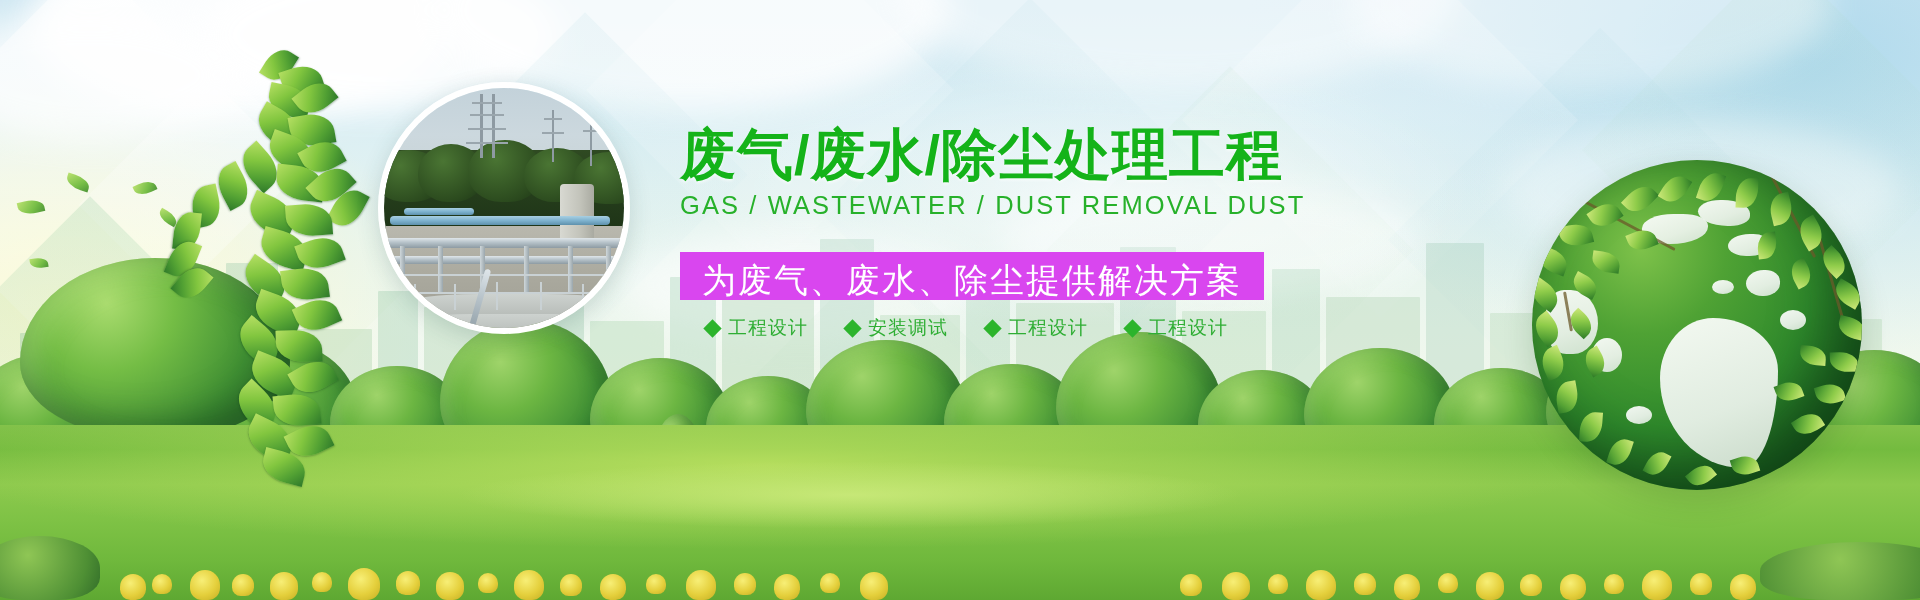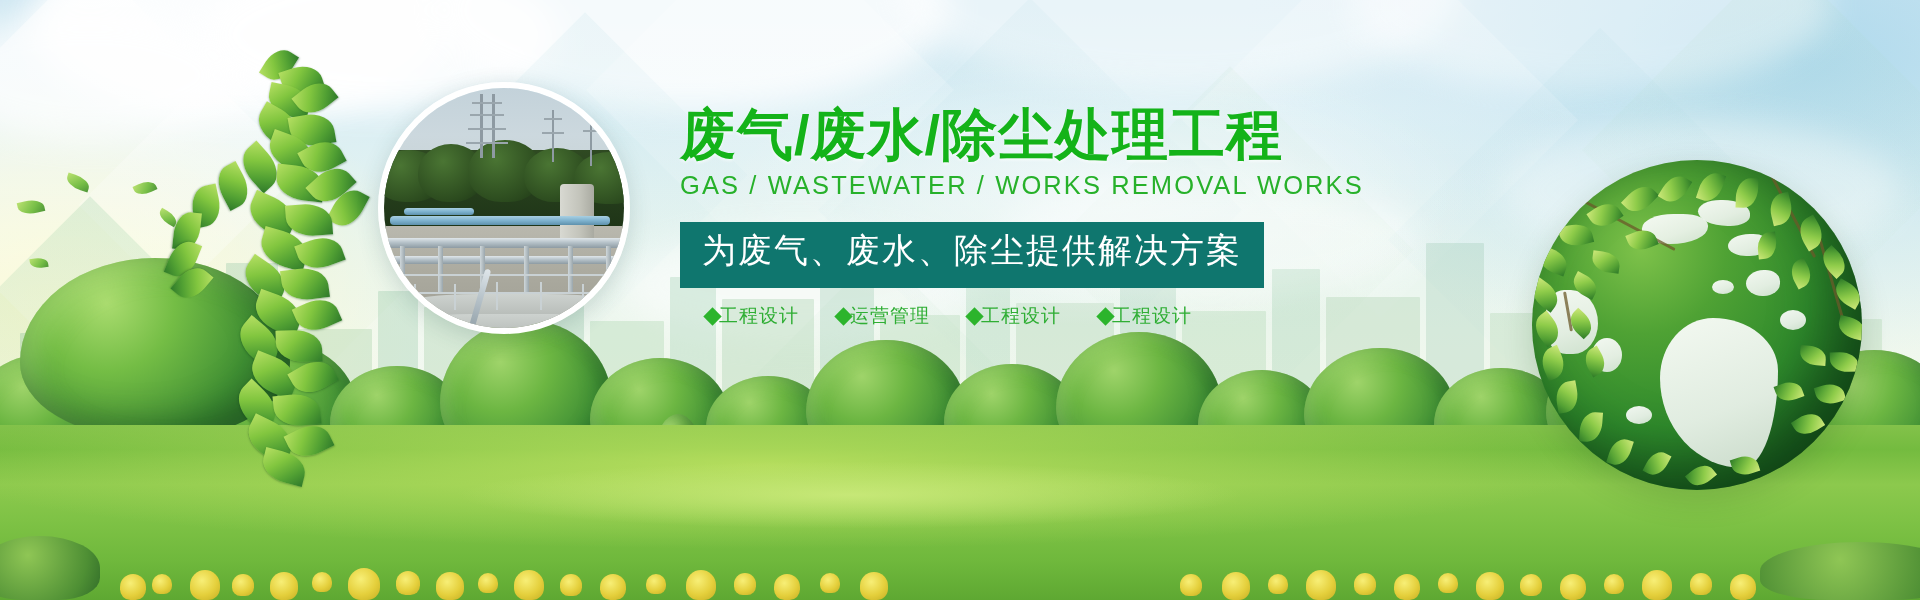--- a/index.html
+++ b/index.html
@@ -109,37 +109,37 @@
   
   .globe{position:absolute;right:58px;bottom:110px;width:330px;height:330px;border-radius:50%;overflow:hidden;
      background:radial-gradient(circle at 33% 27%,#7ec24a 0%,#4fa234 26%,#2f8a2c 55%,#1d6622 78%,#124d1b 100%);
      box-shadow:inset -22px -20px 60px rgba(8,45,14,.6), 0 10px 30px rgba(30,70,30,.18);}
   .cont{position:absolute;background:linear-gradient(160deg,#ffffff,#eef4ee 60%,#d8e6d8);opacity:.93;}
   .gleaf{position:absolute;border-radius:0 66% 0 66%;
      background:linear-gradient(135deg,#cde87a 0%,#8fcc4a 40%,#56a335 75%,#2e7a28 100%);}
   .gvine{position:absolute;background:#6b5a2a;border-radius:2px;opacity:.75;}
 
   
-  .textblock{position:absolute;left:680px;top:104px;width:800px;}
+  .textblock{position:absolute;left:680px;top:124px;width:800px;}
   .title{
     font-size:56px;line-height:62px;font-weight:bold;color:#14b319;
     letter-spacing:1px;white-space:nowrap;
     text-shadow:0 2px 3px rgba(255,255,255,.6);
   }
   .subtitle{
     margin-top:4px;font-size:25.5px;line-height:30px;color:#27b12a;
     letter-spacing:2.1px;white-space:nowrap;font-weight:400;
   }
   .banner{
-    margin-top:22px;display:inline-block;background:#0f766e;
-    padding:8px 22px 18px 22px;
+    margin-top:32px;display:inline-block;background:#d946ef;
+    padding:8px 22px 0 22px;
   }
   .banner-text{font-size:34px;line-height:40px;color:#ffffff;font-weight:500;letter-spacing:2px;white-space:nowrap;}
   .bullets{margin-top:15px;display:flex;align-items:center;gap:38px;padding-left:26px;}
-  .bullet{display:flex;align-items:center;white-space:nowrap;}
+  .bullet{display:flex;align-items:center;gap:9px;white-space:nowrap;}
   .dmd{width:13px;height:13px;background:#2cb42c;transform:rotate(45deg);display:inline-block;flex:none;}
   .bl-label{font-size:19px;color:#2fae34;letter-spacing:1px;}
 
   
   .haze{position:absolute;left:620px;top:40px;width:980px;height:320px;
     background:radial-gradient(ellipse 520px 190px at 480px 150px, rgba(255,255,255,.55), rgba(255,255,255,0) 72%);
     pointer-events:none;}
 </style>
 </head>
 <body>
@@ -415,34 +415,34 @@
     <div class="gleaf" style="left:156px;top:306px;width:26px;height:19px;transform:rotate(140deg)"></div>
     <div class="gleaf" style="left:200px;top:296px;width:26px;height:19px;transform:rotate(162deg)"></div>
   </div>
 
   <div class="haze"></div>
 
   <div class="textblock">
 
     <div class="title">废气/废水/除尘处理工程</div>
 
-    <div class="subtitle">GAS / WASTEWATER / WORKS REMOVAL WORKS</div>
+    <div class="subtitle">GAS / WASTEWATER / DUST REMOVAL DUST</div>
 
     <div class="banner">
       <div class="banner-text">为废气、废水、除尘提供解决方案</div>
     </div>
 
     <div class="bullets">
       <div class="bullet">
         <span class="dmd"></span>
         <span class="bl-label">工程设计</span>
       </div>
       <div class="bullet">
         <span class="dmd"></span>
-        <span class="bl-label">运营管理</span>
+        <span class="bl-label">安装调试</span>
       </div>
       <div class="bullet">
         <span class="dmd"></span>
         <span class="bl-label">工程设计</span>
       </div>
       <div class="bullet">
         <span class="dmd"></span>
         <span class="bl-label">工程设计</span>
       </div>
     </div>

